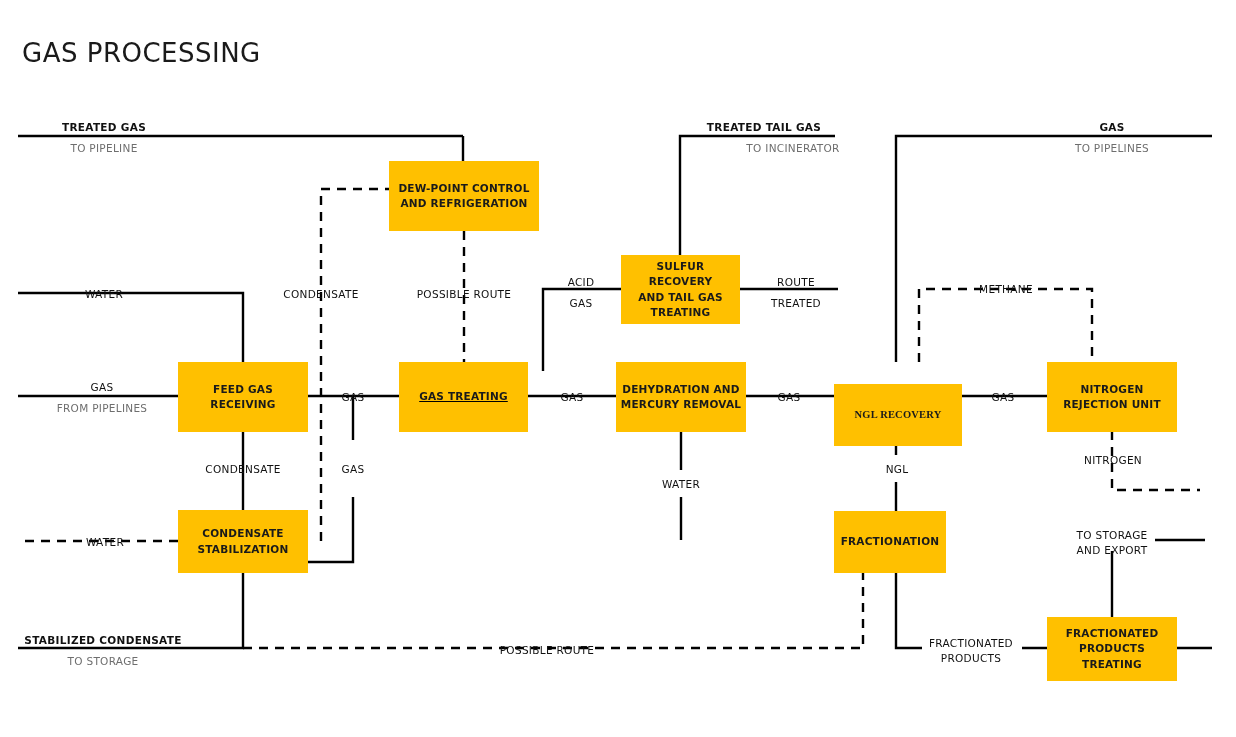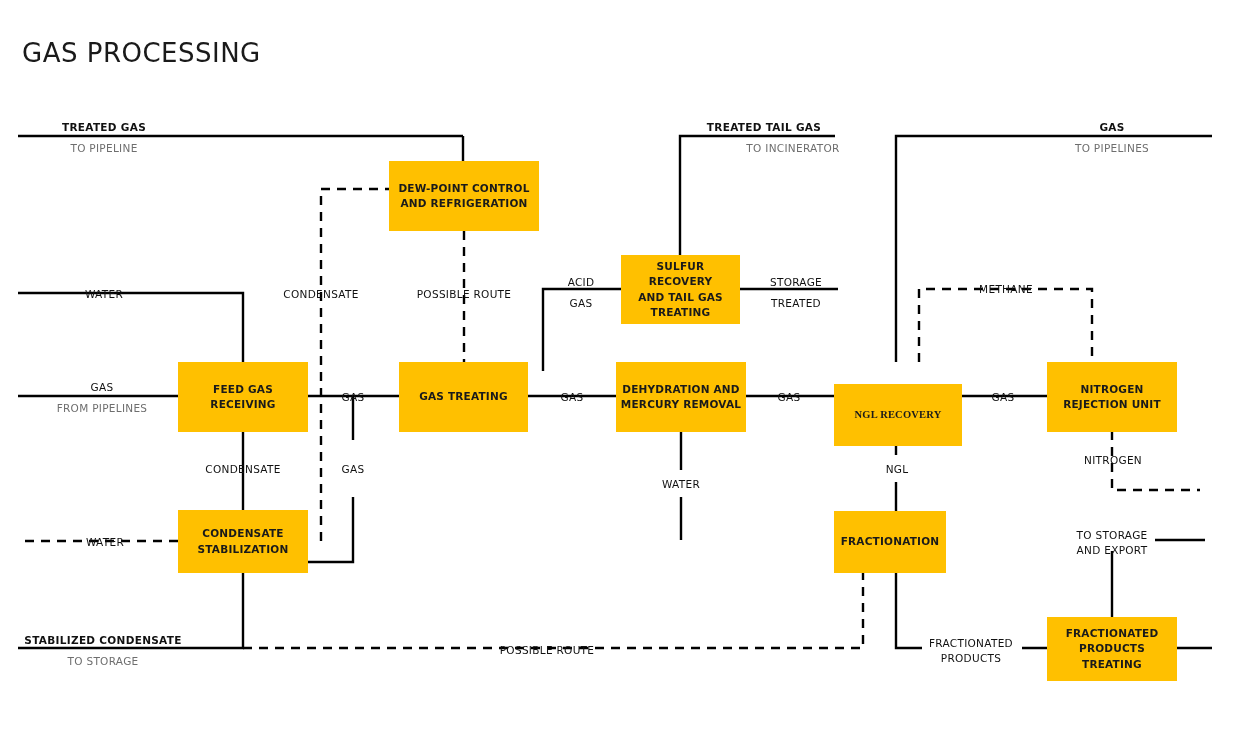--- a/index.html
+++ b/index.html
@@ -146,21 +146,21 @@
   </div>
 </div>
 
 <div class="unit" style="left:178px; top:362px; width:130px; height:70px;">
   <div class="unit-label">
     <span>FEED GAS</span><br>
     <span>RECEIVING</span>
   </div>
 </div>
 
-<div class="unit" style="left:399px; top:362px; width:129px; height:70px;">
+<div class="unit" style="left:399px; top:362px; width:129px; height:70px;text-decoration:underline;">
   <div class="unit-label">
     <span>GAS TREATING</span>
   </div>
 </div>
 
 <div class="unit" style="left:621px; top:255px; width:119px; height:69px;">
   <div class="unit-label">
     <span>SULFUR RECOVERY</span><br>
     <span>AND TAIL GAS</span><br>
     <span>TREATING</span>
@@ -217,21 +217,21 @@
 <div class="lbl ctr" style="left:1112px; top:120px;">GAS</div>
 <div class="lbl sub ctr" style="left:1112px; top:141px;">TO PIPELINES</div>
 
 <div class="lbl plain ctr" style="left:321px; top:287px;">CONDENSATE</div>
 
 <div class="lbl plain ctr" style="left:464px; top:287px;">POSSIBLE ROUTE</div>
 
 <div class="lbl plain ctr" style="left:581px; top:275px;">ACID</div>
 <div class="lbl plain ctr" style="left:581px; top:296px;">GAS</div>
 
-<div class="lbl plain ctr" style="left:796px; top:275px;">STORAGE</div>
+<div class="lbl plain ctr" style="left:796px; top:275px;">ROUTE</div>
 <div class="lbl plain ctr" style="left:796px; top:296px;">TREATED</div>
 
 <div class="lbl plain ctr" style="left:1006px; top:282px;">METHANE</div>
 
 <div class="lbl plain ctr" style="left:104px; top:287px;">WATER</div>
 
 <div class="lbl plain ctr" style="left:102px; top:380px;">GAS</div>
 <div class="lbl sub ctr" style="left:102px; top:401px;">FROM PIPELINES</div>
 
 <div class="lbl plain ctr" style="left:353px; top:390px;">GAS</div>

